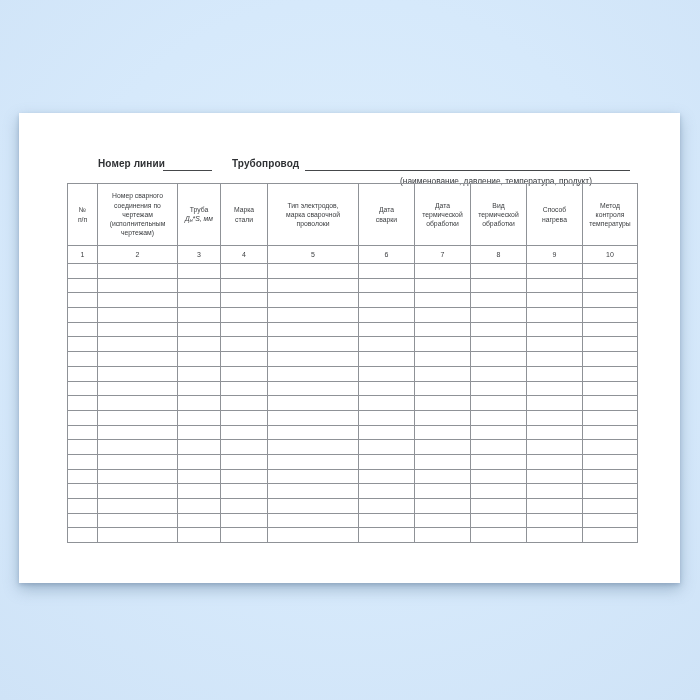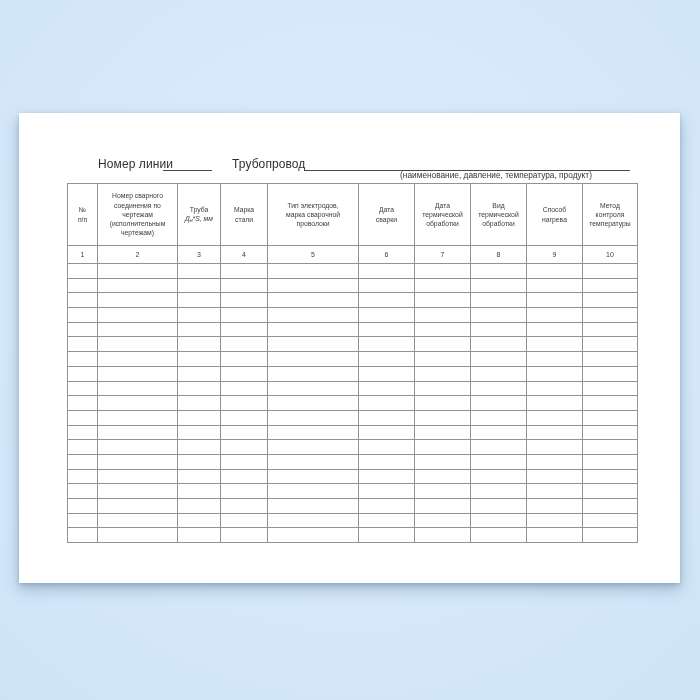--- a/index.html
+++ b/index.html
@@ -16,30 +16,30 @@
     background:radial-gradient(circle at 50% 42%, #ddeefc 0%, var(--bg) 55%, #cfe3f7 100%);
     font-family:"Liberation Sans","DejaVu Sans",sans-serif;
     color:var(--ink);
   }
   .paper{
     position:absolute;left:19px;top:113px;width:661px;height:470px;
     background:var(--paper);
     box-shadow:0 6px 14px rgba(96,124,154,.45), 0 2px 4px rgba(96,124,154,.35);
   }
   .fld-label{
-    position:absolute;font-size:12px;line-height:12px;font-weight:normal;
+    position:absolute;font-size:10px;line-height:12px;font-weight:bold;
     color:#2f3134;letter-spacing:.1px;white-space:nowrap;
   }
   .lbl-line{left:79px;top:45px;}
   .lbl-pipe{left:213px;top:45px;}
   .uline{position:absolute;height:0;border-bottom:1px solid #45474a;}
   .ul-line{left:144px;top:57px;width:49px;}
   .ul-pipe{left:286px;top:57px;width:325px;}
   .pipe-caption{
-    position:absolute;left:346px;top:57px;width:262px;text-align:center;
+    position:absolute;left:346px;top:63px;width:262px;text-align:center;
     font-size:8.3px;line-height:10px;color:#323539;white-space:nowrap;
   }
   table.log{
     position:absolute;left:48px;top:70px;width:570px;
     border-collapse:collapse;table-layout:fixed;
     border:1px solid var(--border-outer);
   }
   .log th,.log td{
     border:1px solid var(--border);
     padding:0;margin:0;text-align:center;vertical-align:middle;

